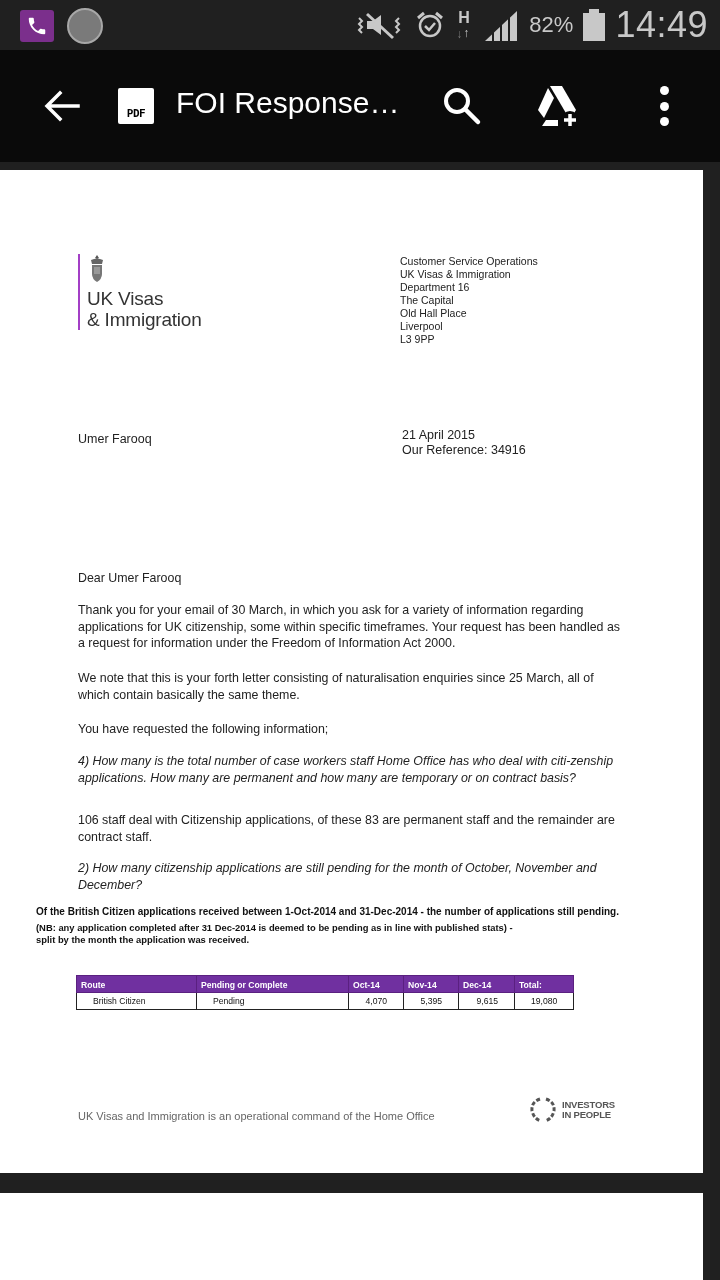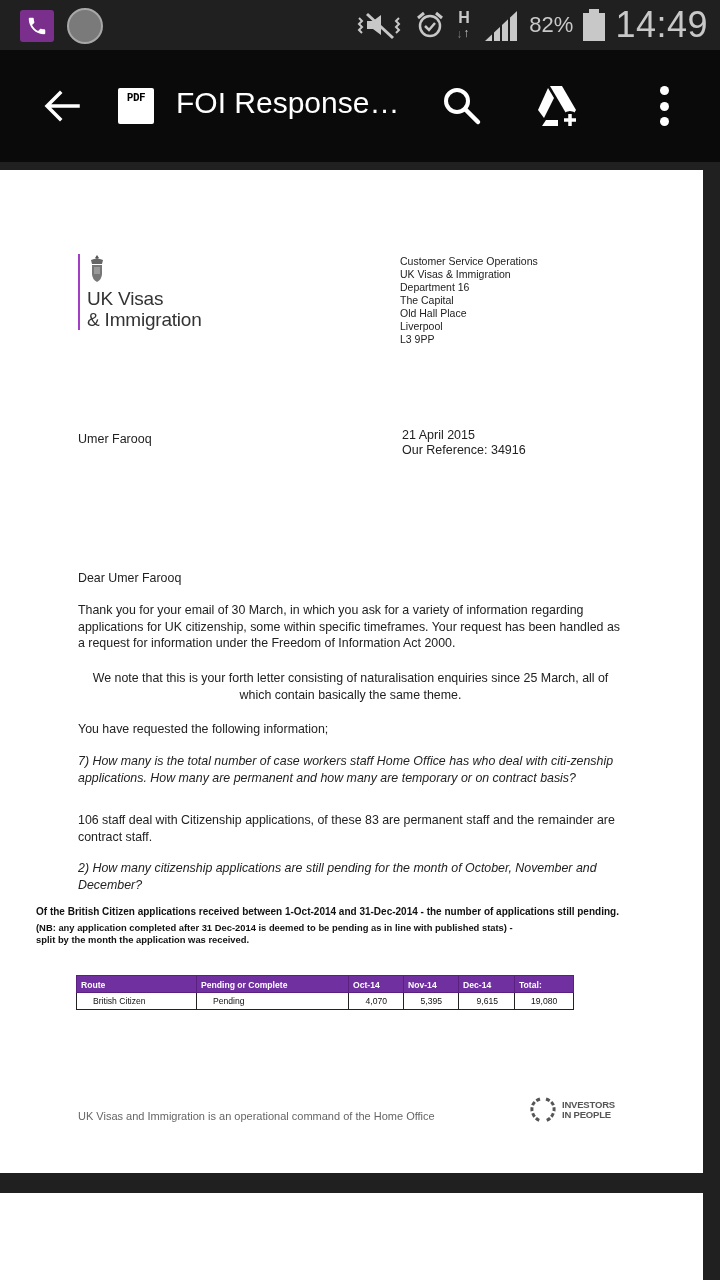--- a/index.html
+++ b/index.html
@@ -13,21 +13,21 @@
   .sb-right { position: absolute; right: 12px; top: 0; height: 50px; display: flex; align-items: center; gap: 10px; }
   .sb-batt-pct { font-size: 22px; color: #c8c8c8; }
   .sb-time { font-size: 36px; color: #c8c8c8; letter-spacing: 0.5px; }
   .battery { width: 22px; height: 32px; position: relative; }
   .battery .cap { position: absolute; left: 6px; top: 0; width: 10px; height: 4px; background: #c8c8c8; }
   .battery .body { position: absolute; left: 0; top: 4px; width: 22px; height: 28px; background: #c8c8c8; }
 
   
   .toolbar { position: absolute; left: 0; top: 50px; width: 720px; height: 112px; background: #0a0a0a; color: #fff; }
   .tb-back { position: absolute; left: 40px; top: 36px; width: 44px; height: 40px; display: flex; align-items: center; justify-content: center; }
-  .tb-pdf { position: absolute; left: 118px; top: 38px; width: 36px; height: 36px; background: #fff; border-radius: 2px; display: flex; align-items: flex-end; justify-content: center; padding-bottom: 20px; }
+  .tb-pdf { position: absolute; left: 118px; top: 38px; width: 36px; height: 36px; background: #fff; border-radius: 2px; display: flex; align-items: flex-end; justify-content: center; padding-bottom: 4px; }
   .tb-pdf span { font-size: 11px; font-weight: bold; color: #000; font-family: "DejaVu Sans Mono", monospace; letter-spacing: -0.5px; }
   .tb-title { position: absolute; left: 176px; top: 36px; font-size: 30px; color: #fff; white-space: nowrap; }
   .tb-search { position: absolute; left: 440px; top: 34px; width: 44px; height: 44px; }
   .tb-drive { position: absolute; left: 534px; top: 34px; width: 50px; height: 46px; }
   .tb-more { position: absolute; left: 648px; top: 32px; width: 32px; height: 48px; display: flex; flex-direction: column; align-items: center; justify-content: space-between; padding: 4px 0; }
   .tb-more i { display: block; width: 9px; height: 9px; border-radius: 50%; background: #fff; }
 
   
   .viewer { position: absolute; left: 0; top: 162px; width: 720px; height: 1118px; background: #202020; }
   .page { position: absolute; left: 0; top: 8px; width: 703px; height: 1003px; background: #fff; color: #111; }
@@ -158,23 +158,23 @@
       <div>Umer Farooq</div>
     </div>
 
     <div class="dateref">
       <div>21 April 2015</div>
       <div>Our Reference: 34916</div>
     </div>
 
     <div class="body-text" style="top:400px;">Dear Umer Farooq</div>
     <div class="body-text" style="top:432px;">Thank you for your email of 30 March, in which you ask for a variety of information regarding applications for UK citizenship, some within specific timeframes. Your request has been handled as a request for information under the Freedom of Information Act 2000.</div>
-    <div class="body-text" style="top:500px;text-align:center;">We note that this is your forth letter consisting of naturalisation enquiries since 25 March, all of which contain basically the same theme.</div>
+    <div class="body-text" style="top:500px;">We note that this is your forth letter consisting of naturalisation enquiries since 25 March, all of which contain basically the same theme.</div>
     <div class="body-text" style="top:551px;">You have requested the following information;</div>
-    <div class="body-text italic" style="top:583px;">7) How many is the total number of case workers staff Home Office has who deal with citi-zenship applications. How many are permanent and how many are temporary or on contract basis?</div>
+    <div class="body-text italic" style="top:583px;">4) How many is the total number of case workers staff Home Office has who deal with citi-zenship applications. How many are permanent and how many are temporary or on contract basis?</div>
     <div class="body-text" style="top:642px;">106 staff deal with Citizenship applications, of these 83 are permanent staff and the remainder are contract  staff.</div>
     <div class="body-text italic" style="top:690px;">2) How many citizenship applications are still pending for the month of October, November and December?</div>
 
     <div class="tbl-caption" style="top:736px; font-size:10px;">Of the British Citizen applications received between 1-Oct-2014 and 31-Dec-2014 - the number of applications still pending.</div>
     <div class="tbl-caption" style="top:752px;">(NB: any application completed after 31 Dec-2014 is deemed to be pending as in line with published stats) -</div>
     <div class="tbl-caption" style="top:764px;">split by the month the application was received.</div>
 
     <table class="data">
       <thead>
         <tr>

